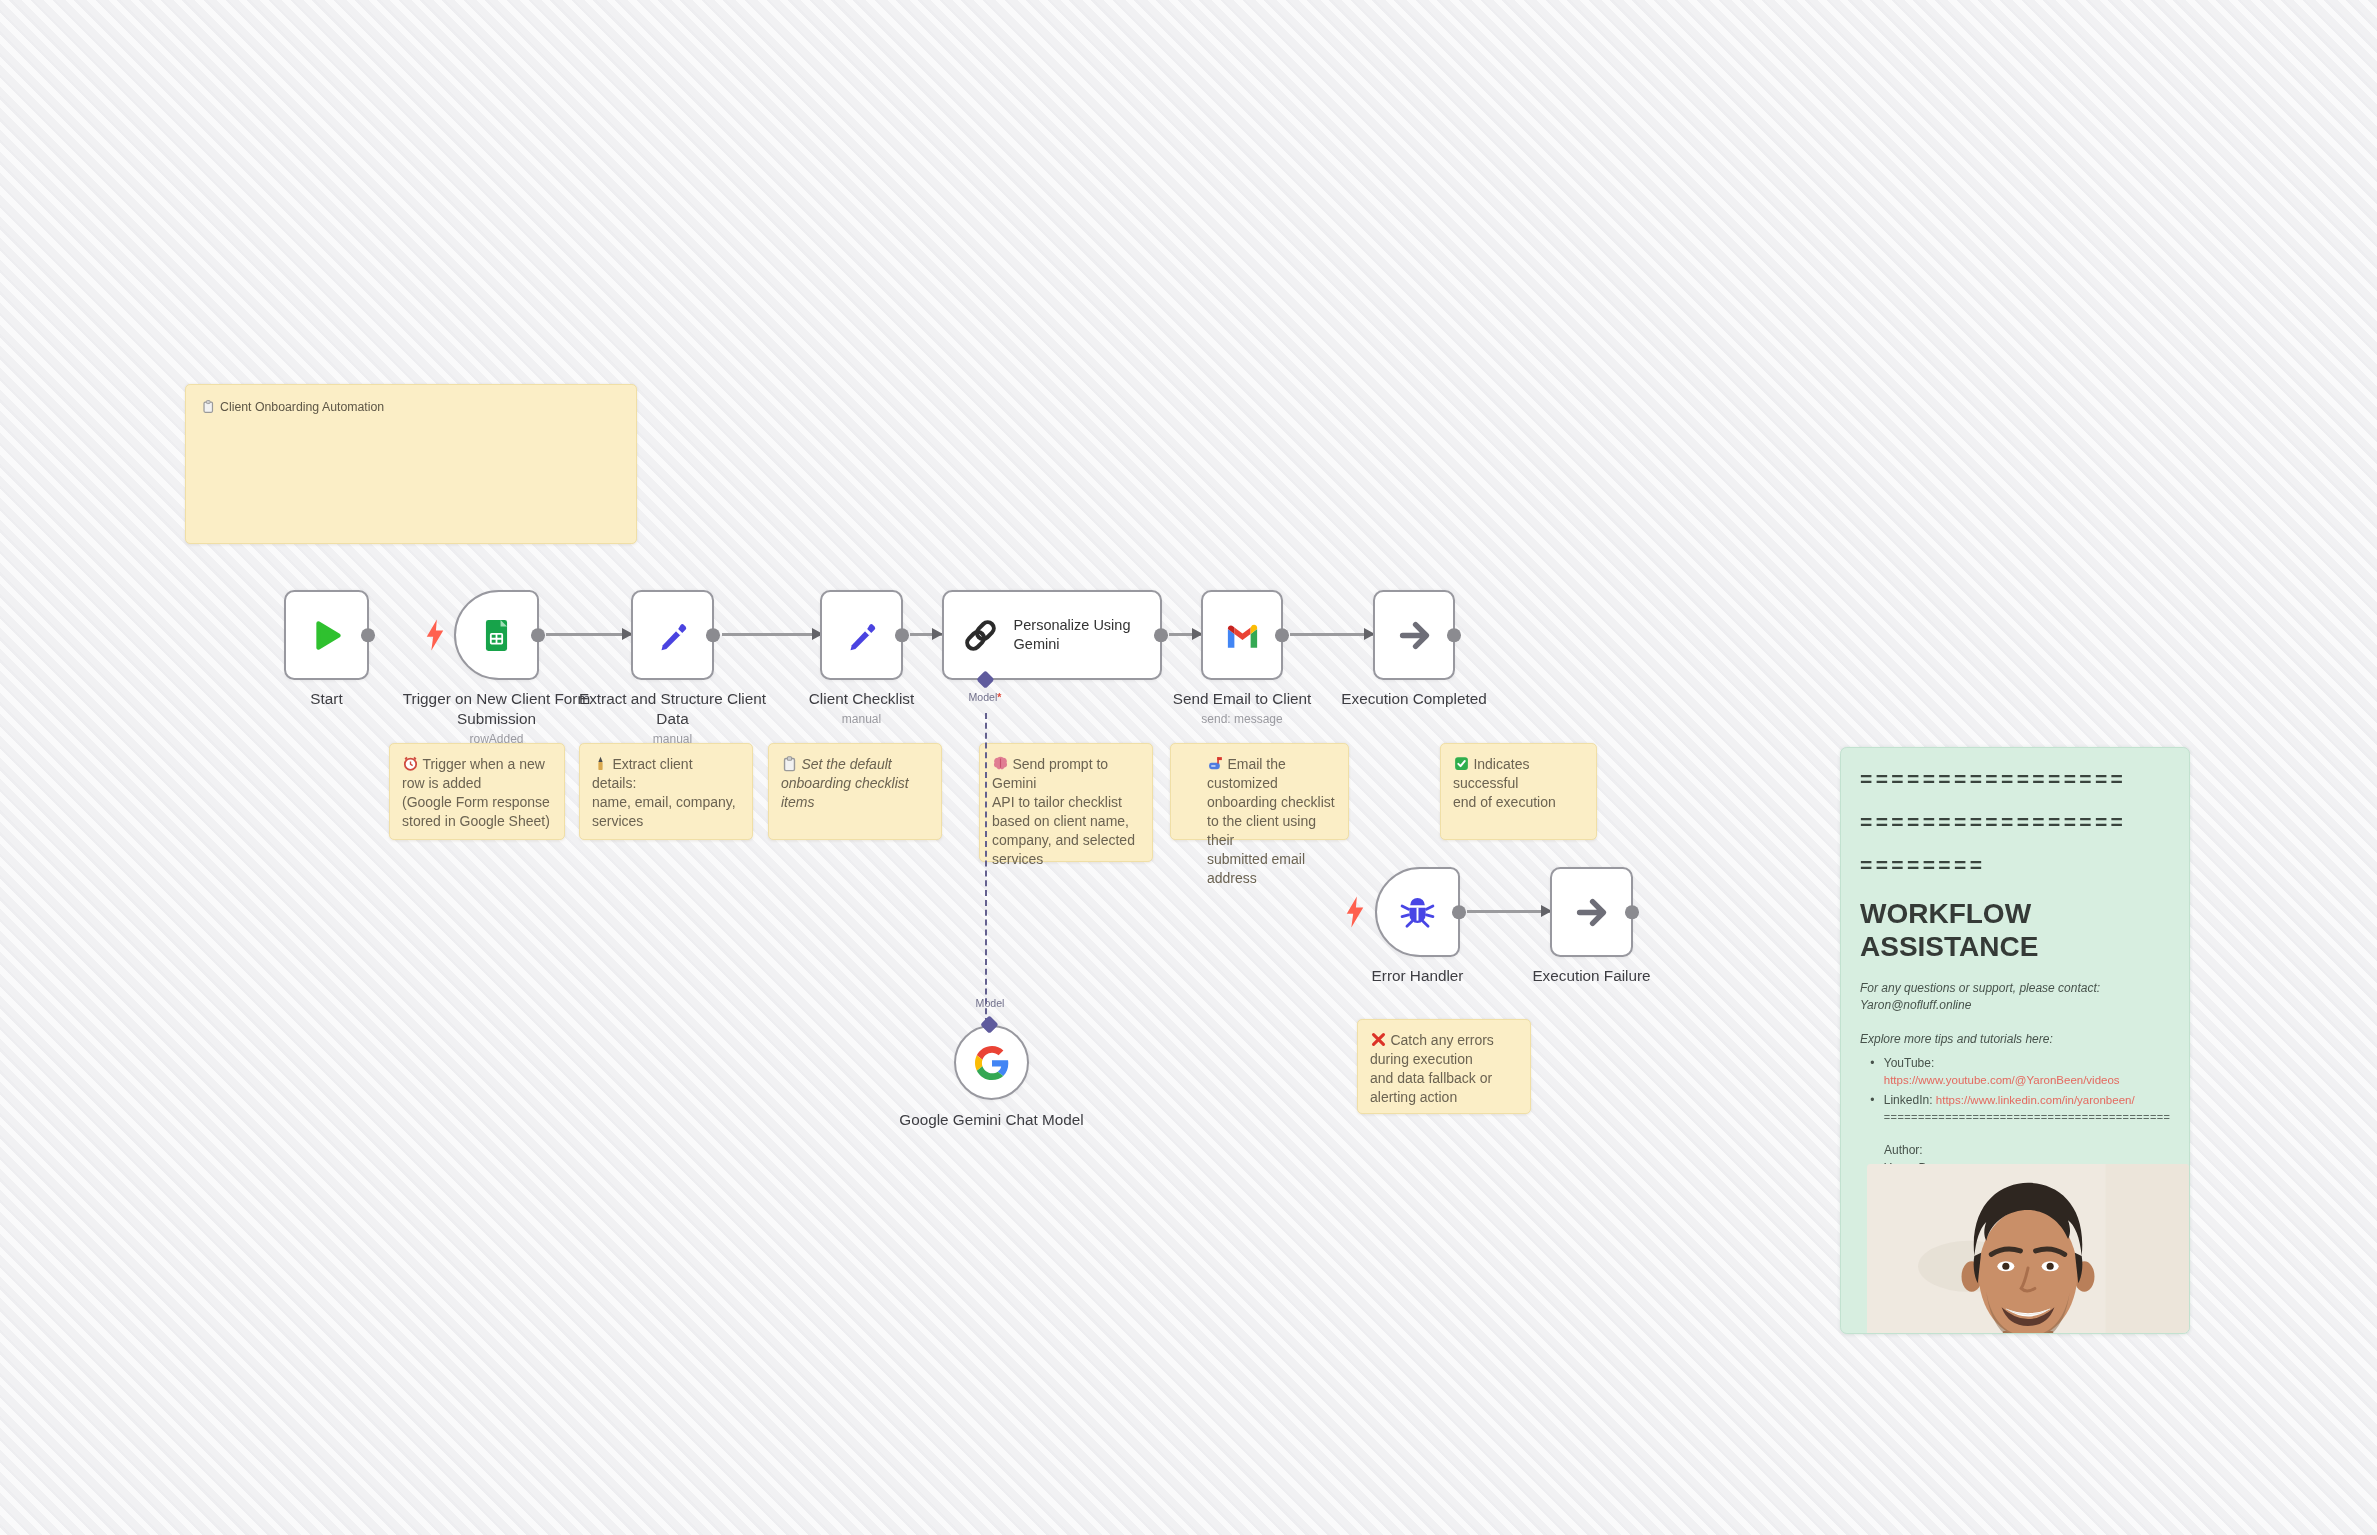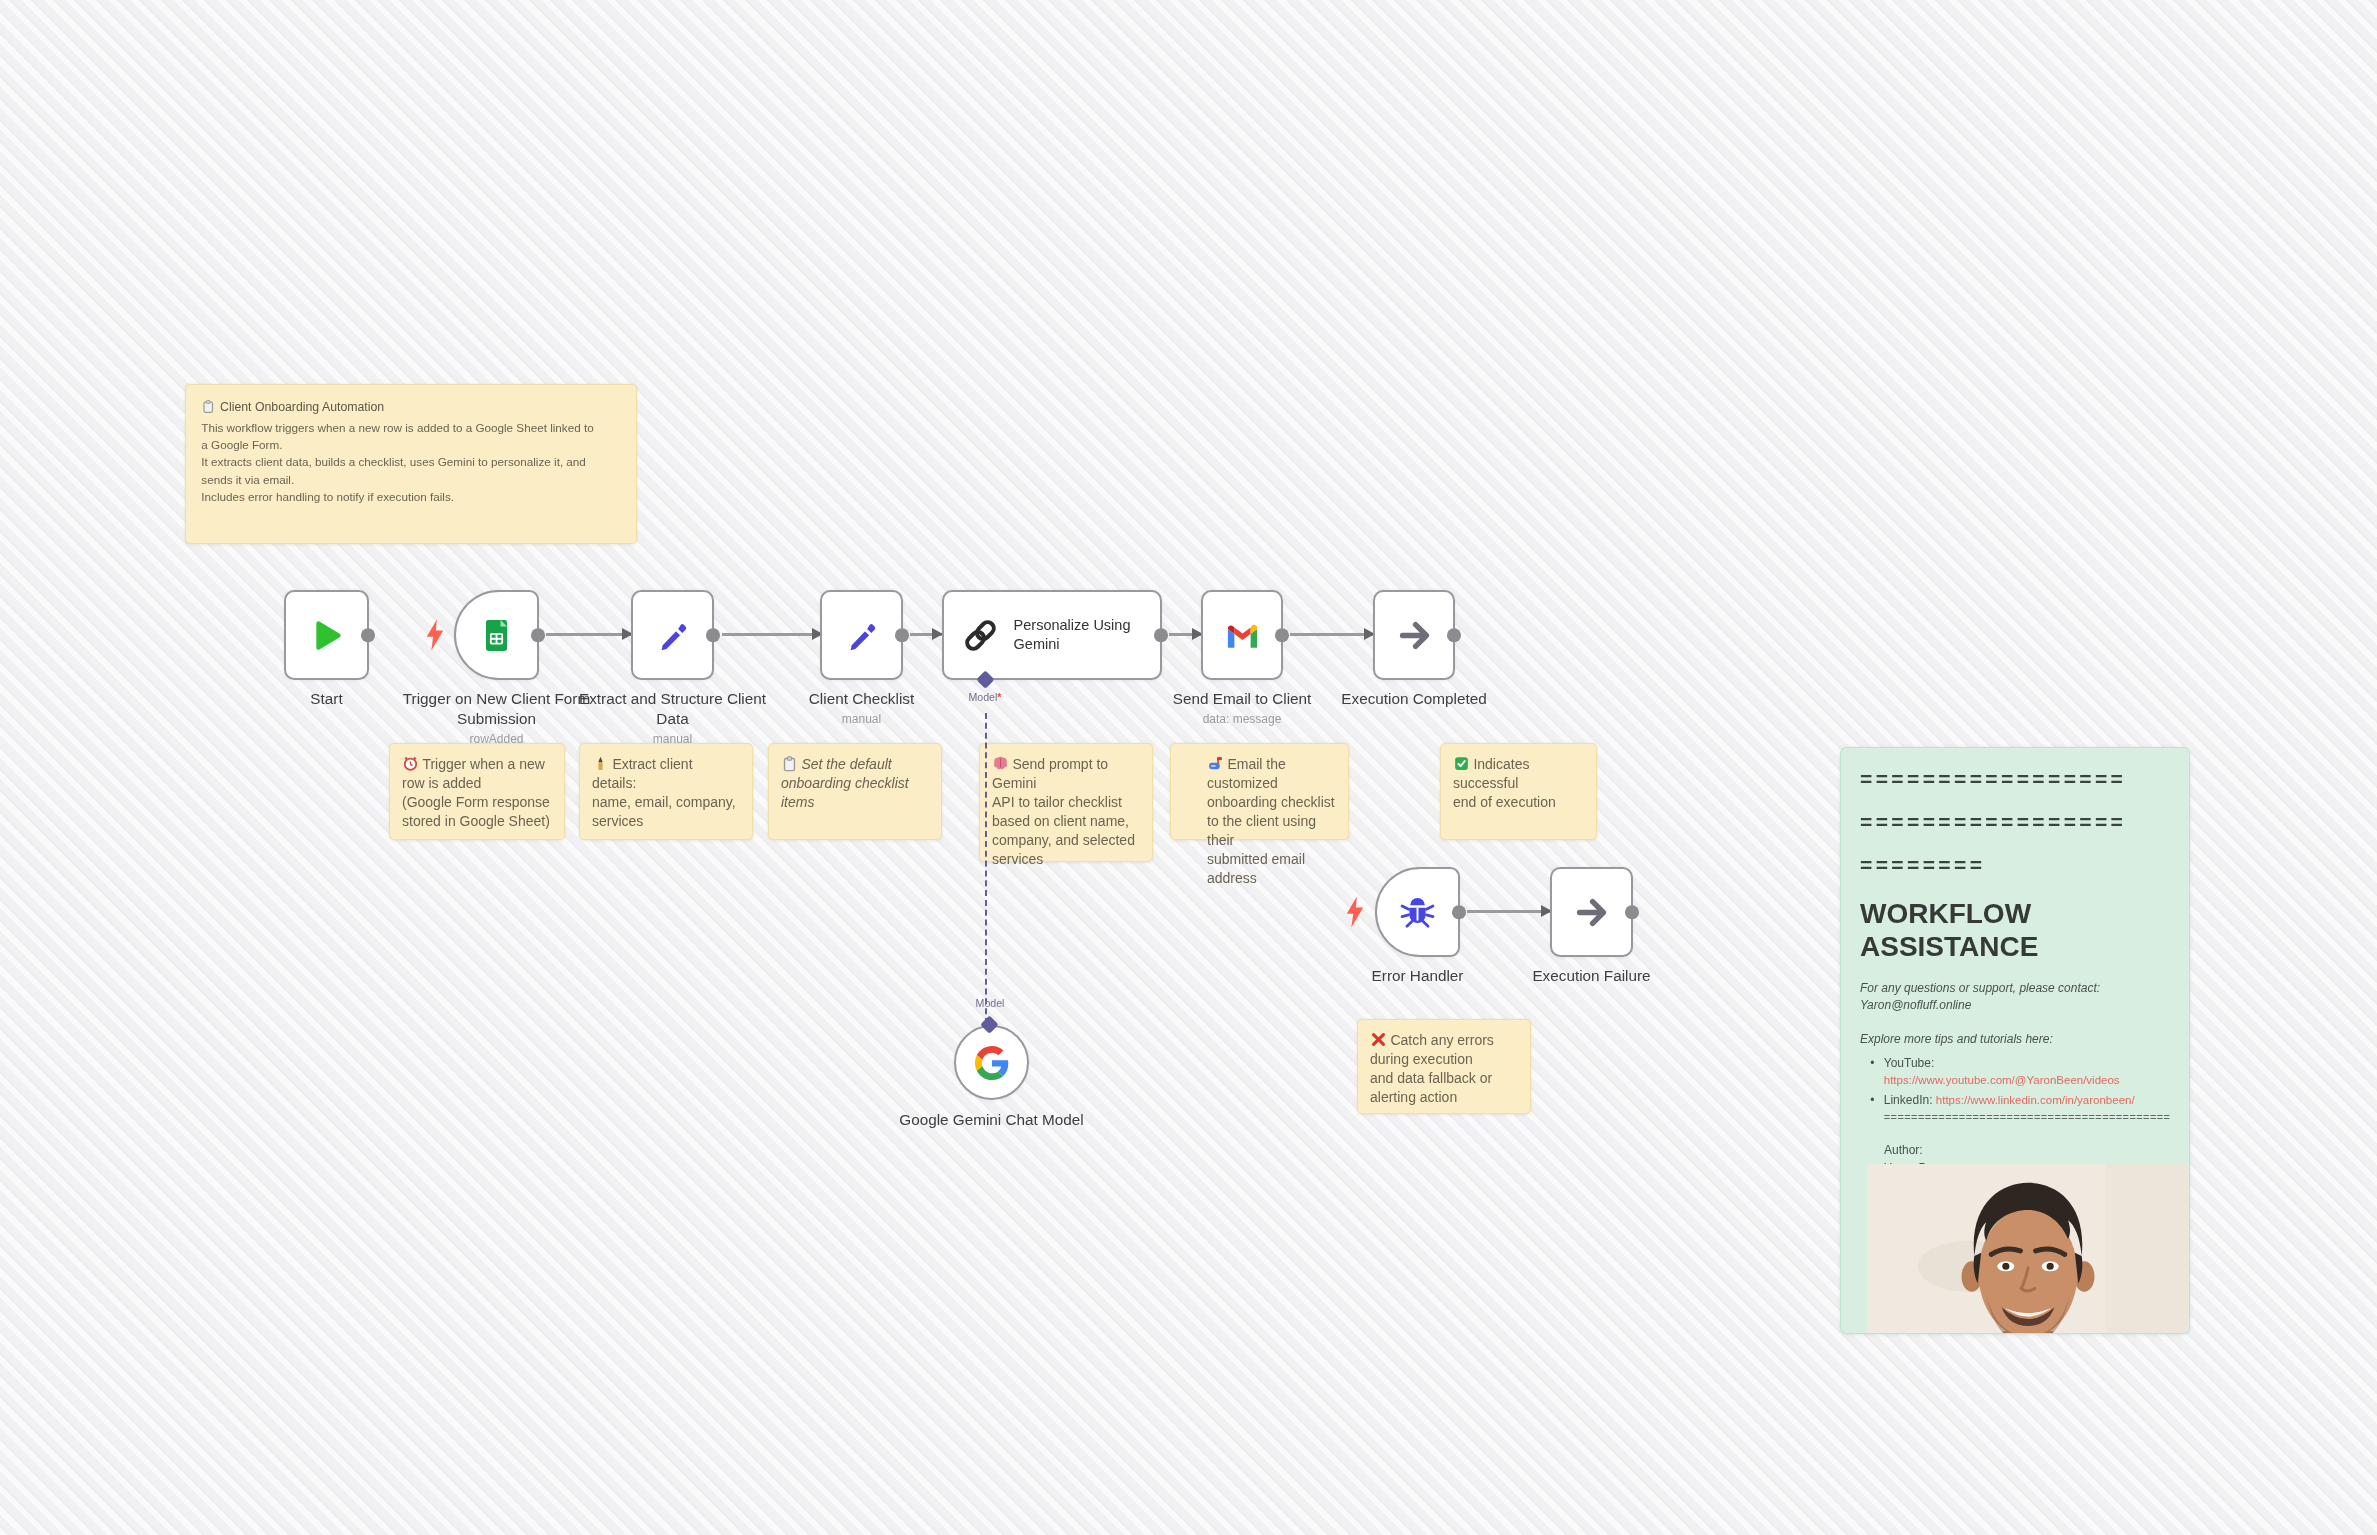--- a/index.html
+++ b/index.html
@@ -95,25 +95,20 @@
 </head>
 <body>
 
 <div class="canvas">
 
   <div class="sticky main-note" style="left:185px;top:384px;width:452px;height:160px;">
     <div class="n-title"><span class="s-ic"><svg viewBox="0 0 24 24">
             <rect x="5" y="5" width="14" height="17" rx="2" fill="#f2f2f2" stroke="#9a9a9a" stroke-width="2"></rect>
             <rect x="9" y="2.5" width="6" height="5" rx="1.5" fill="#cfcfcf" stroke="#9a9a9a" stroke-width="1.5"></rect>
           </svg></span><span>Client Onboarding Automation</span></div>
-    <div class="n-body">This workflow triggers when a new row is added to a Google Sheet linked to
-a Google Form.
-It extracts client data, builds a checklist, uses Gemini to personalize it, and
-sends it via email.
-Includes error handling to notify if execution fails.</div>
   </div>
 
   <div class="conn" style="left:546px;top:633px;width:85px;"></div>
   <div class="conn" style="left:722px;top:633px;width:99px;"></div>
   <div class="conn" style="left:910px;top:633px;width:31.5px;"></div>
   <div class="conn" style="left:1169px;top:633px;width:32px;"></div>
   <div class="conn" style="left:1290px;top:633px;width:83px;"></div>
 
   <div class="conn" style="left:1467px;top:910px;width:83px;"></div>
 
@@ -190,21 +185,21 @@
     <div class="node-box">
       <svg class="main-ic" viewBox="0 0 48 42">
         <path fill="#4285F4" d="M6 36h8V19l-8-6z"></path>
         <path fill="#34A853" d="M34 36h8V13l-8 6z"></path>
         <path fill="#EA4335" d="M14 19l10 7.5L34 19v-8L24 18.5 14 11z"></path>
         <path fill="#FBBC04" d="M34 11v8l8-6v-1.5c0-3.2-3.6-5-6.2-3z"></path>
         <path fill="#C5221F" d="M6 13l8 6v-8l-1.8-1.5C9.6 7.5 6 9.3 6 12.5z"></path>
       </svg>
       <span class="out-dot"></span>
     </div>
-    <div class="node-label"><span>Send Email to Client</span><span class="node-sub">data: message</span></div>
+    <div class="node-label"><span>Send Email to Client</span><span class="node-sub">send: message</span></div>
   </div>
 
   <div class="node" style="left:1373px;top:590px;width:82px;">
     <div class="node-box">
       <svg class="main-ic" viewBox="0 0 36 36">
           <path d="M7 18h21M19 8l10 10-10 10" fill="none" stroke="#6e6e78" stroke-width="5" stroke-linecap="round" stroke-linejoin="round"></path>
         </svg>
       <span class="out-dot"></span>
     </div>
     <div class="node-label">Execution Completed</div>

